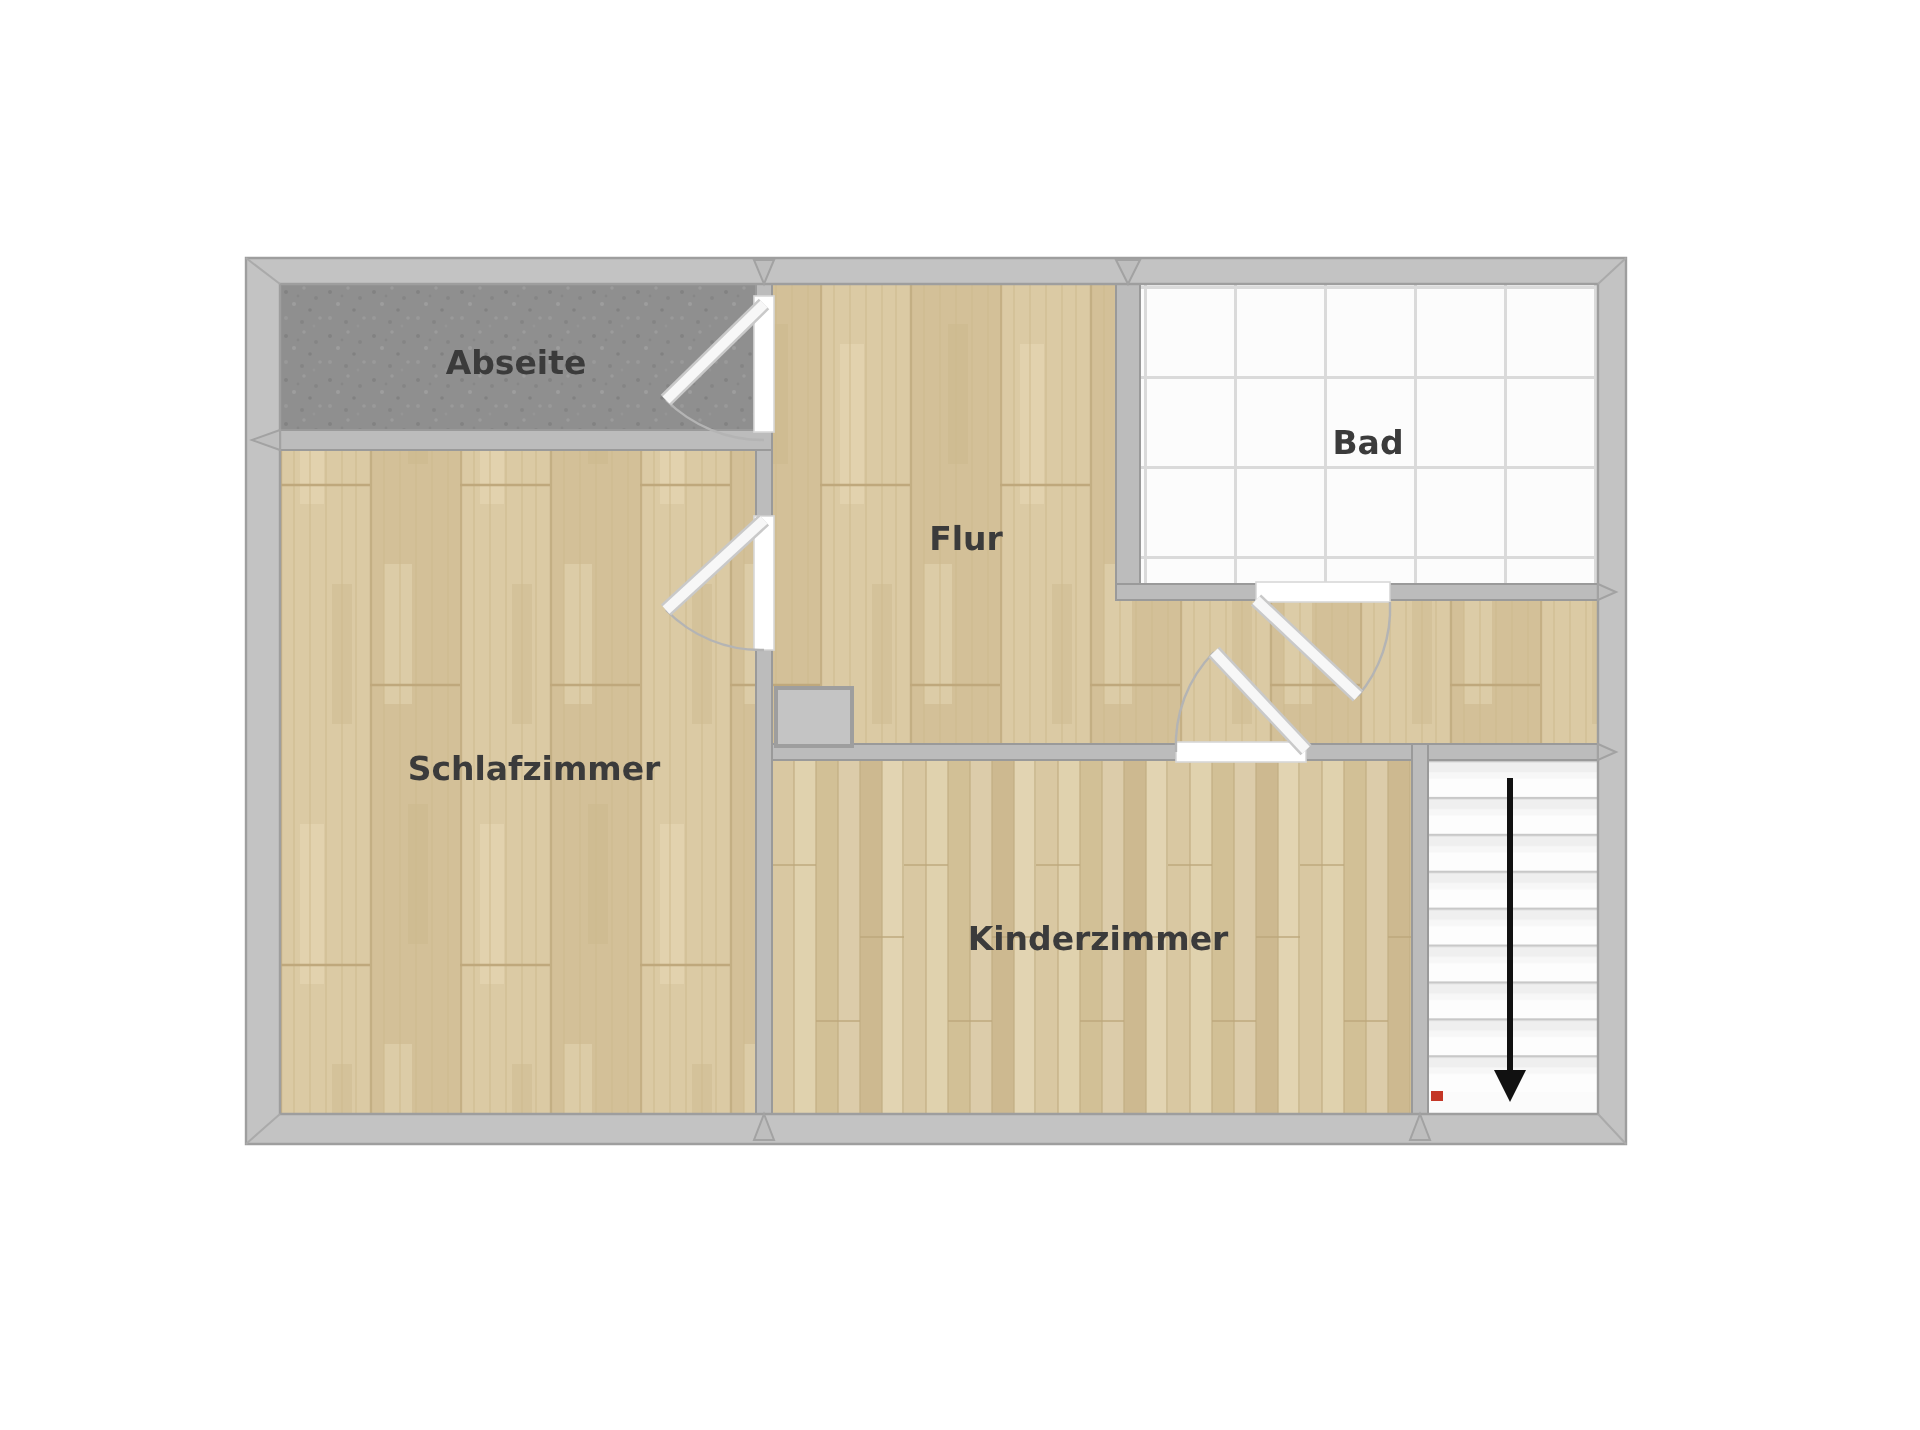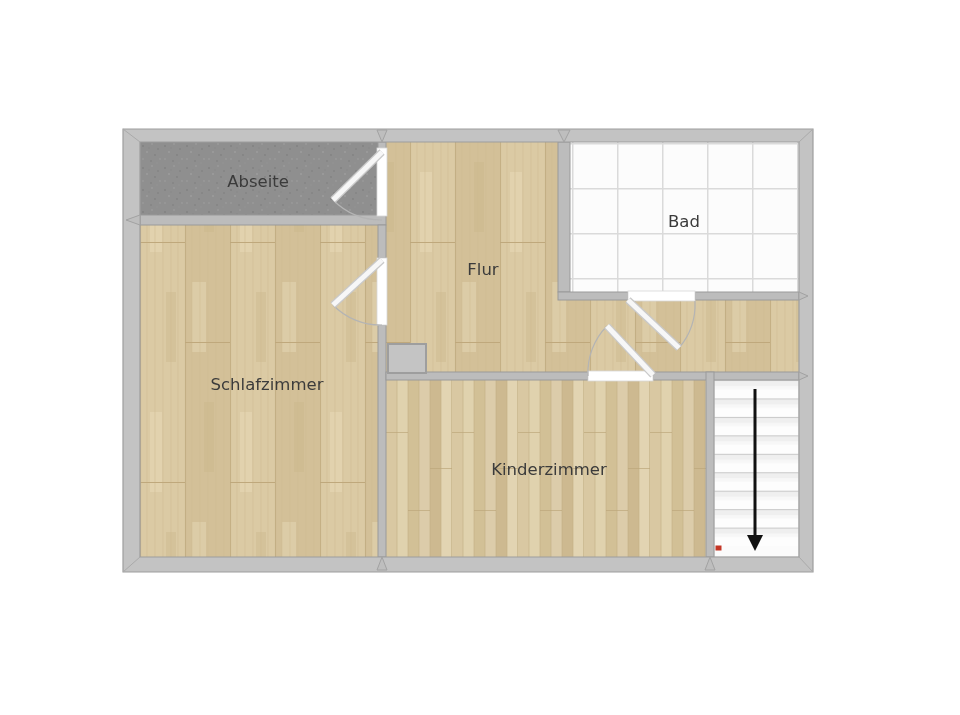--- a/index.html
+++ b/index.html
@@ -1,17 +1,17 @@
 <!DOCTYPE html>
 <html><head>
 <meta charset="utf-8">
 <style>
   html,body{margin:0;padding:0;background:#ffffff;}
   .canvas{position:relative;width:816px;height:715px;background:#ef4444;overflow:hidden;
-          font-family:"DejaVu Sans","Liberation Sans",sans-serif;}
+          font-family:"DejaVu Sans","Liberation Sans",sans-serif;font-weight:bold;}
   svg{position:absolute;top:0;left:0;}
   text{font-family:"DejaVu Sans","Liberation Sans",sans-serif;font-size:16.5px;}
 </style>
 </head>
 <body>
 
 <div class="canvas">
 <svg width="960" height="715" viewBox="0 0 960 715">
   <defs>
 

